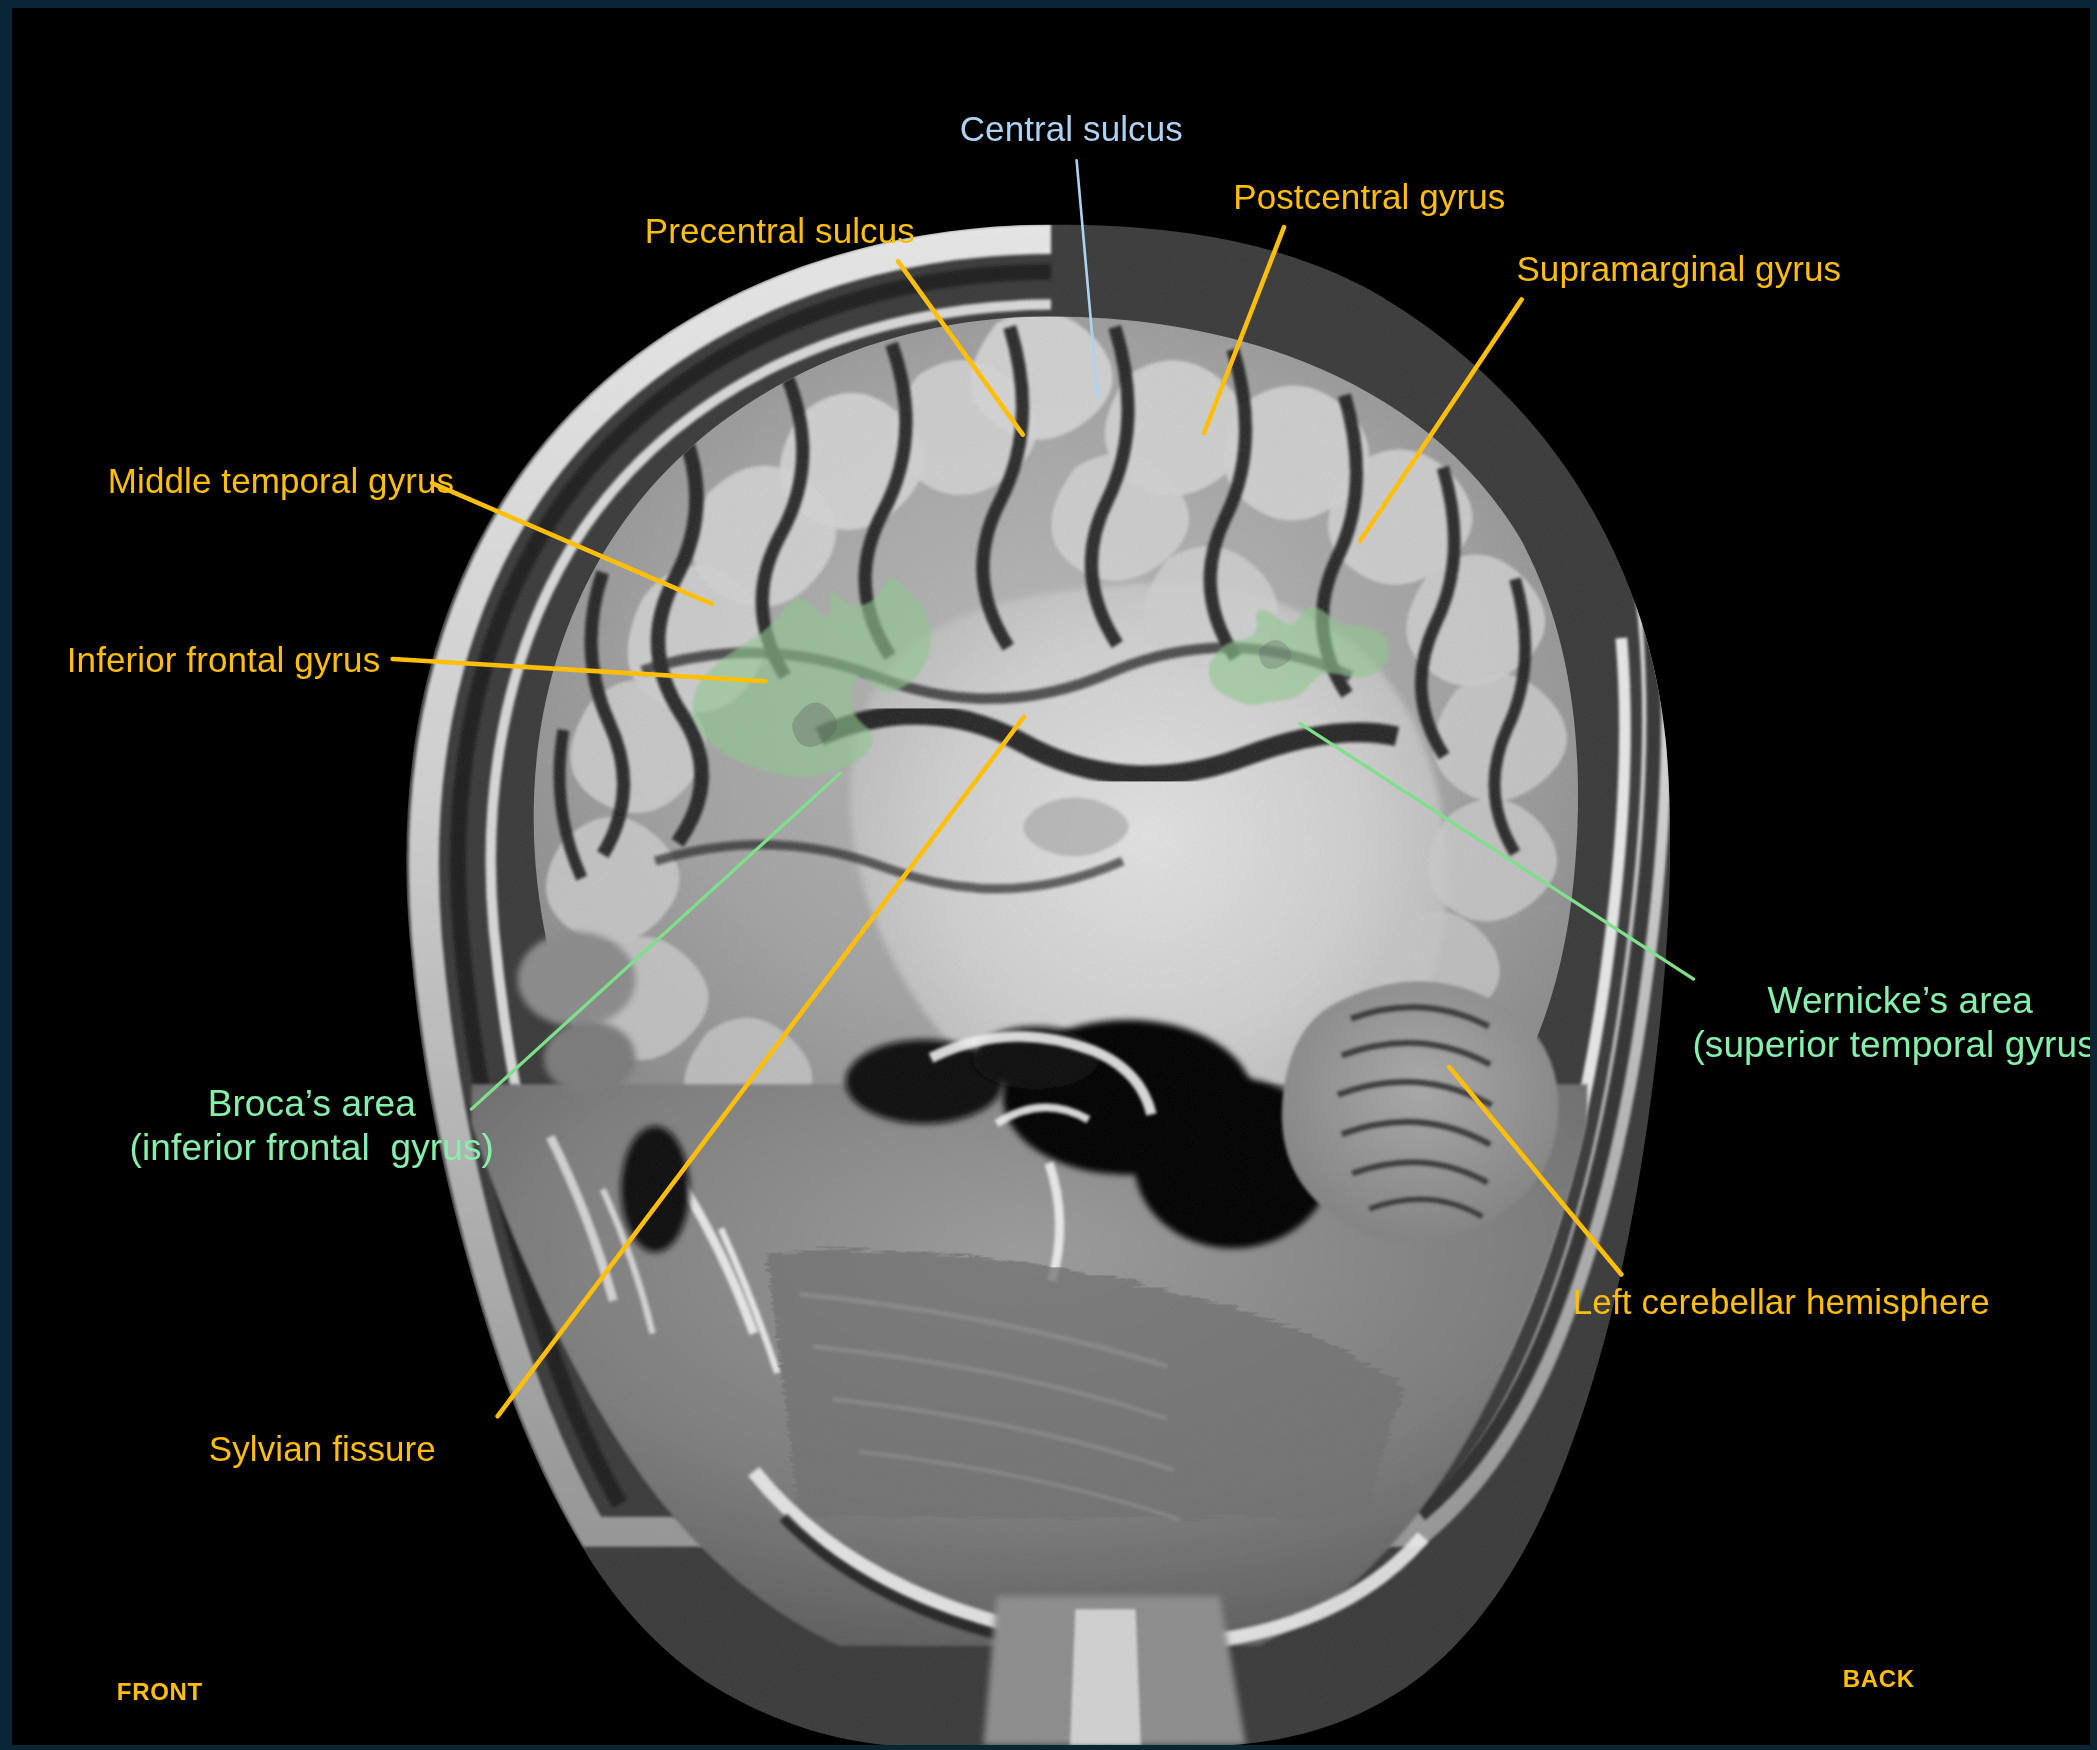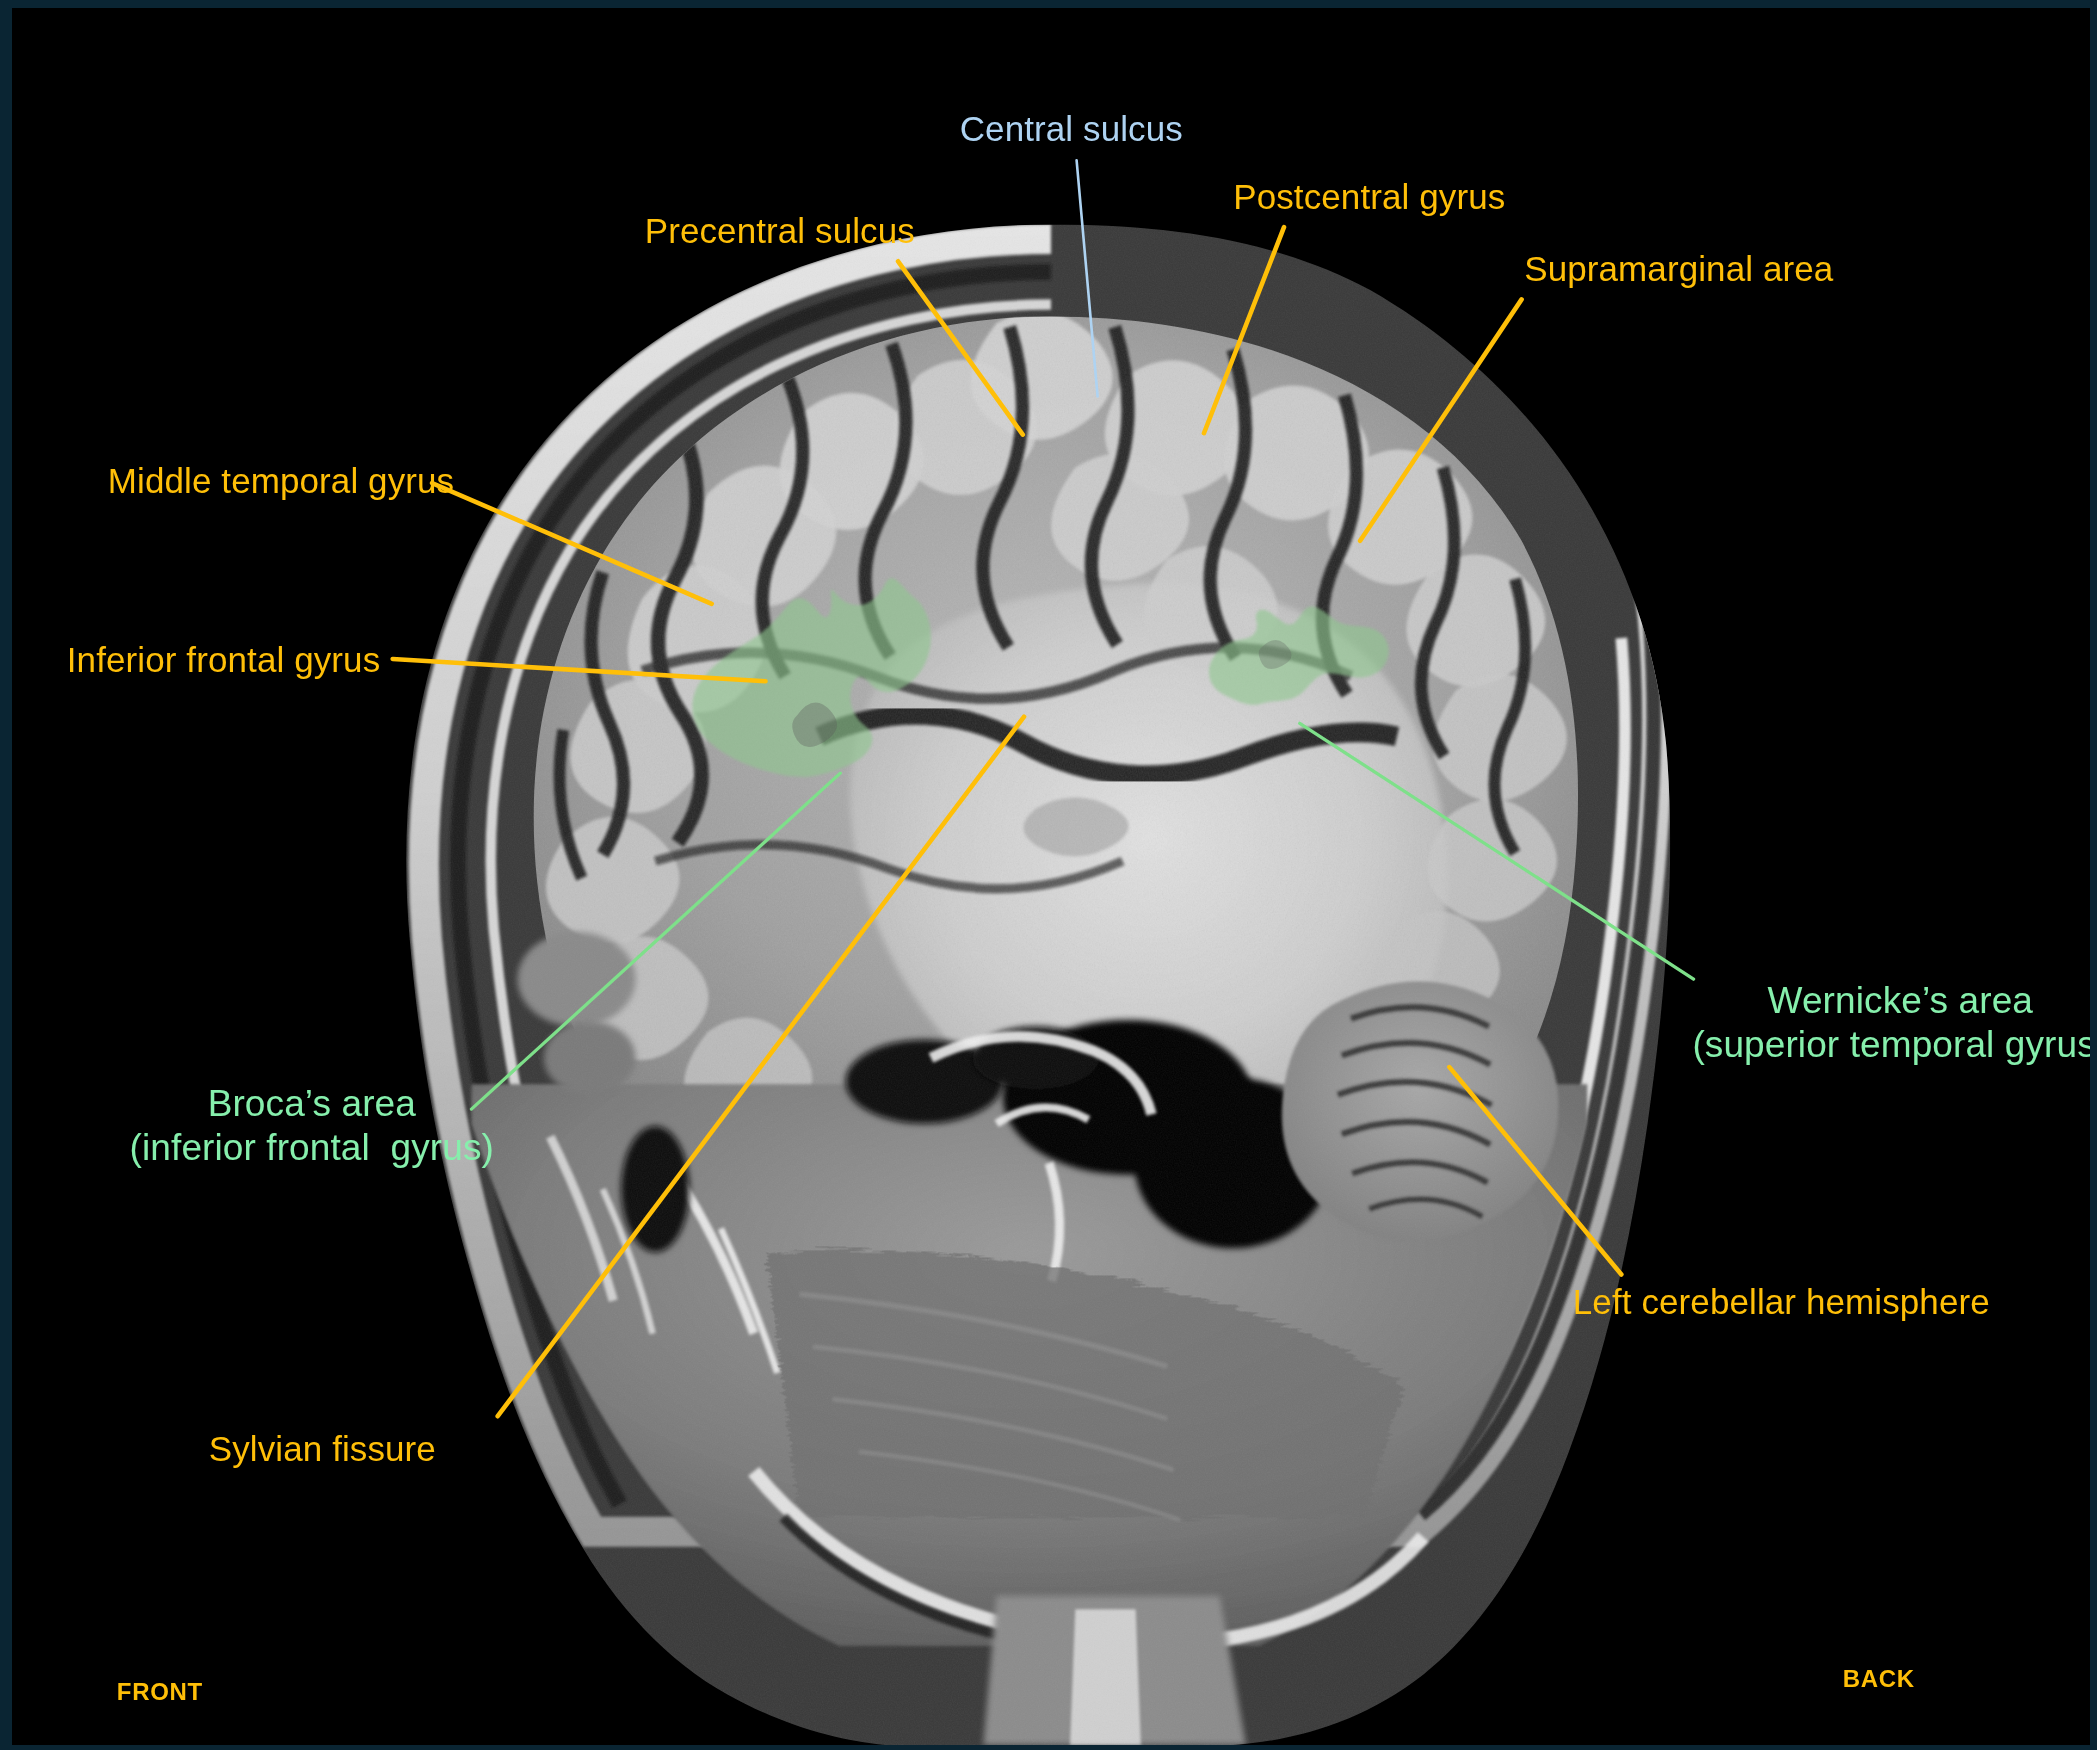--- a/index.html
+++ b/index.html
@@ -361,21 +361,21 @@
           <line x1="740" y1="2146" x2="1542" y2="1080" stroke="#FFBF08" stroke-width="7"></line>
           <line x1="2562" y1="1480" x2="1962" y2="1090" stroke="#7EE08A" stroke-width="5"></line>
           <line x1="2452" y1="1930" x2="2190" y2="1614" stroke="#FFBF08" stroke-width="7"></line>
         </g>
     </svg>
 
     <div id="labels-container">
         <div class="label lbl-blue lbl-center" style="left: 935px; top: 100px; width: 249px;">Central sulcus</div>
         <div class="label lbl-yellow lbl-center" style="left: 630px; top: 202px; width: 276px;">Precentral sulcus</div>
         <div class="label lbl-yellow lbl-center" style="left: 1213px; top: 168px; width: 289px;">Postcentral gyrus</div>
-        <div class="label lbl-yellow lbl-center" style="left: 1503px; top: 240px; width: 328px;">Supramarginal area</div>
+        <div class="label lbl-yellow lbl-center" style="left: 1503px; top: 240px; width: 328px;">Supramarginal gyrus</div>
         <div class="label lbl-yellow" style="left: 96px; top: 452px; width: 322px;">Middle temporal gyrus</div>
         <div class="label lbl-yellow" style="left: 55px; top: 631px; width: 328px;">Inferior frontal gyrus</div>
         <div class="label lbl-green lbl-center" style="left: 55px; top: 1074px; width: 420px;">Broca’s area
 (inferior frontal  gyrus)</div>
         <div class="label lbl-yellow" style="left: 197px; top: 1420px; width: 263px;">Sylvian fissure</div>
         <div class="label lbl-green lbl-center" style="left: 1624px; top: 971px; width: 459px;">Wernicke’s area
 (superior temporal gyrus)</div>
         <div class="label lbl-yellow" style="left: 1561px; top: 1273px; width: 433px;">Left cerebellar hemisphere</div>
       </div>
 

